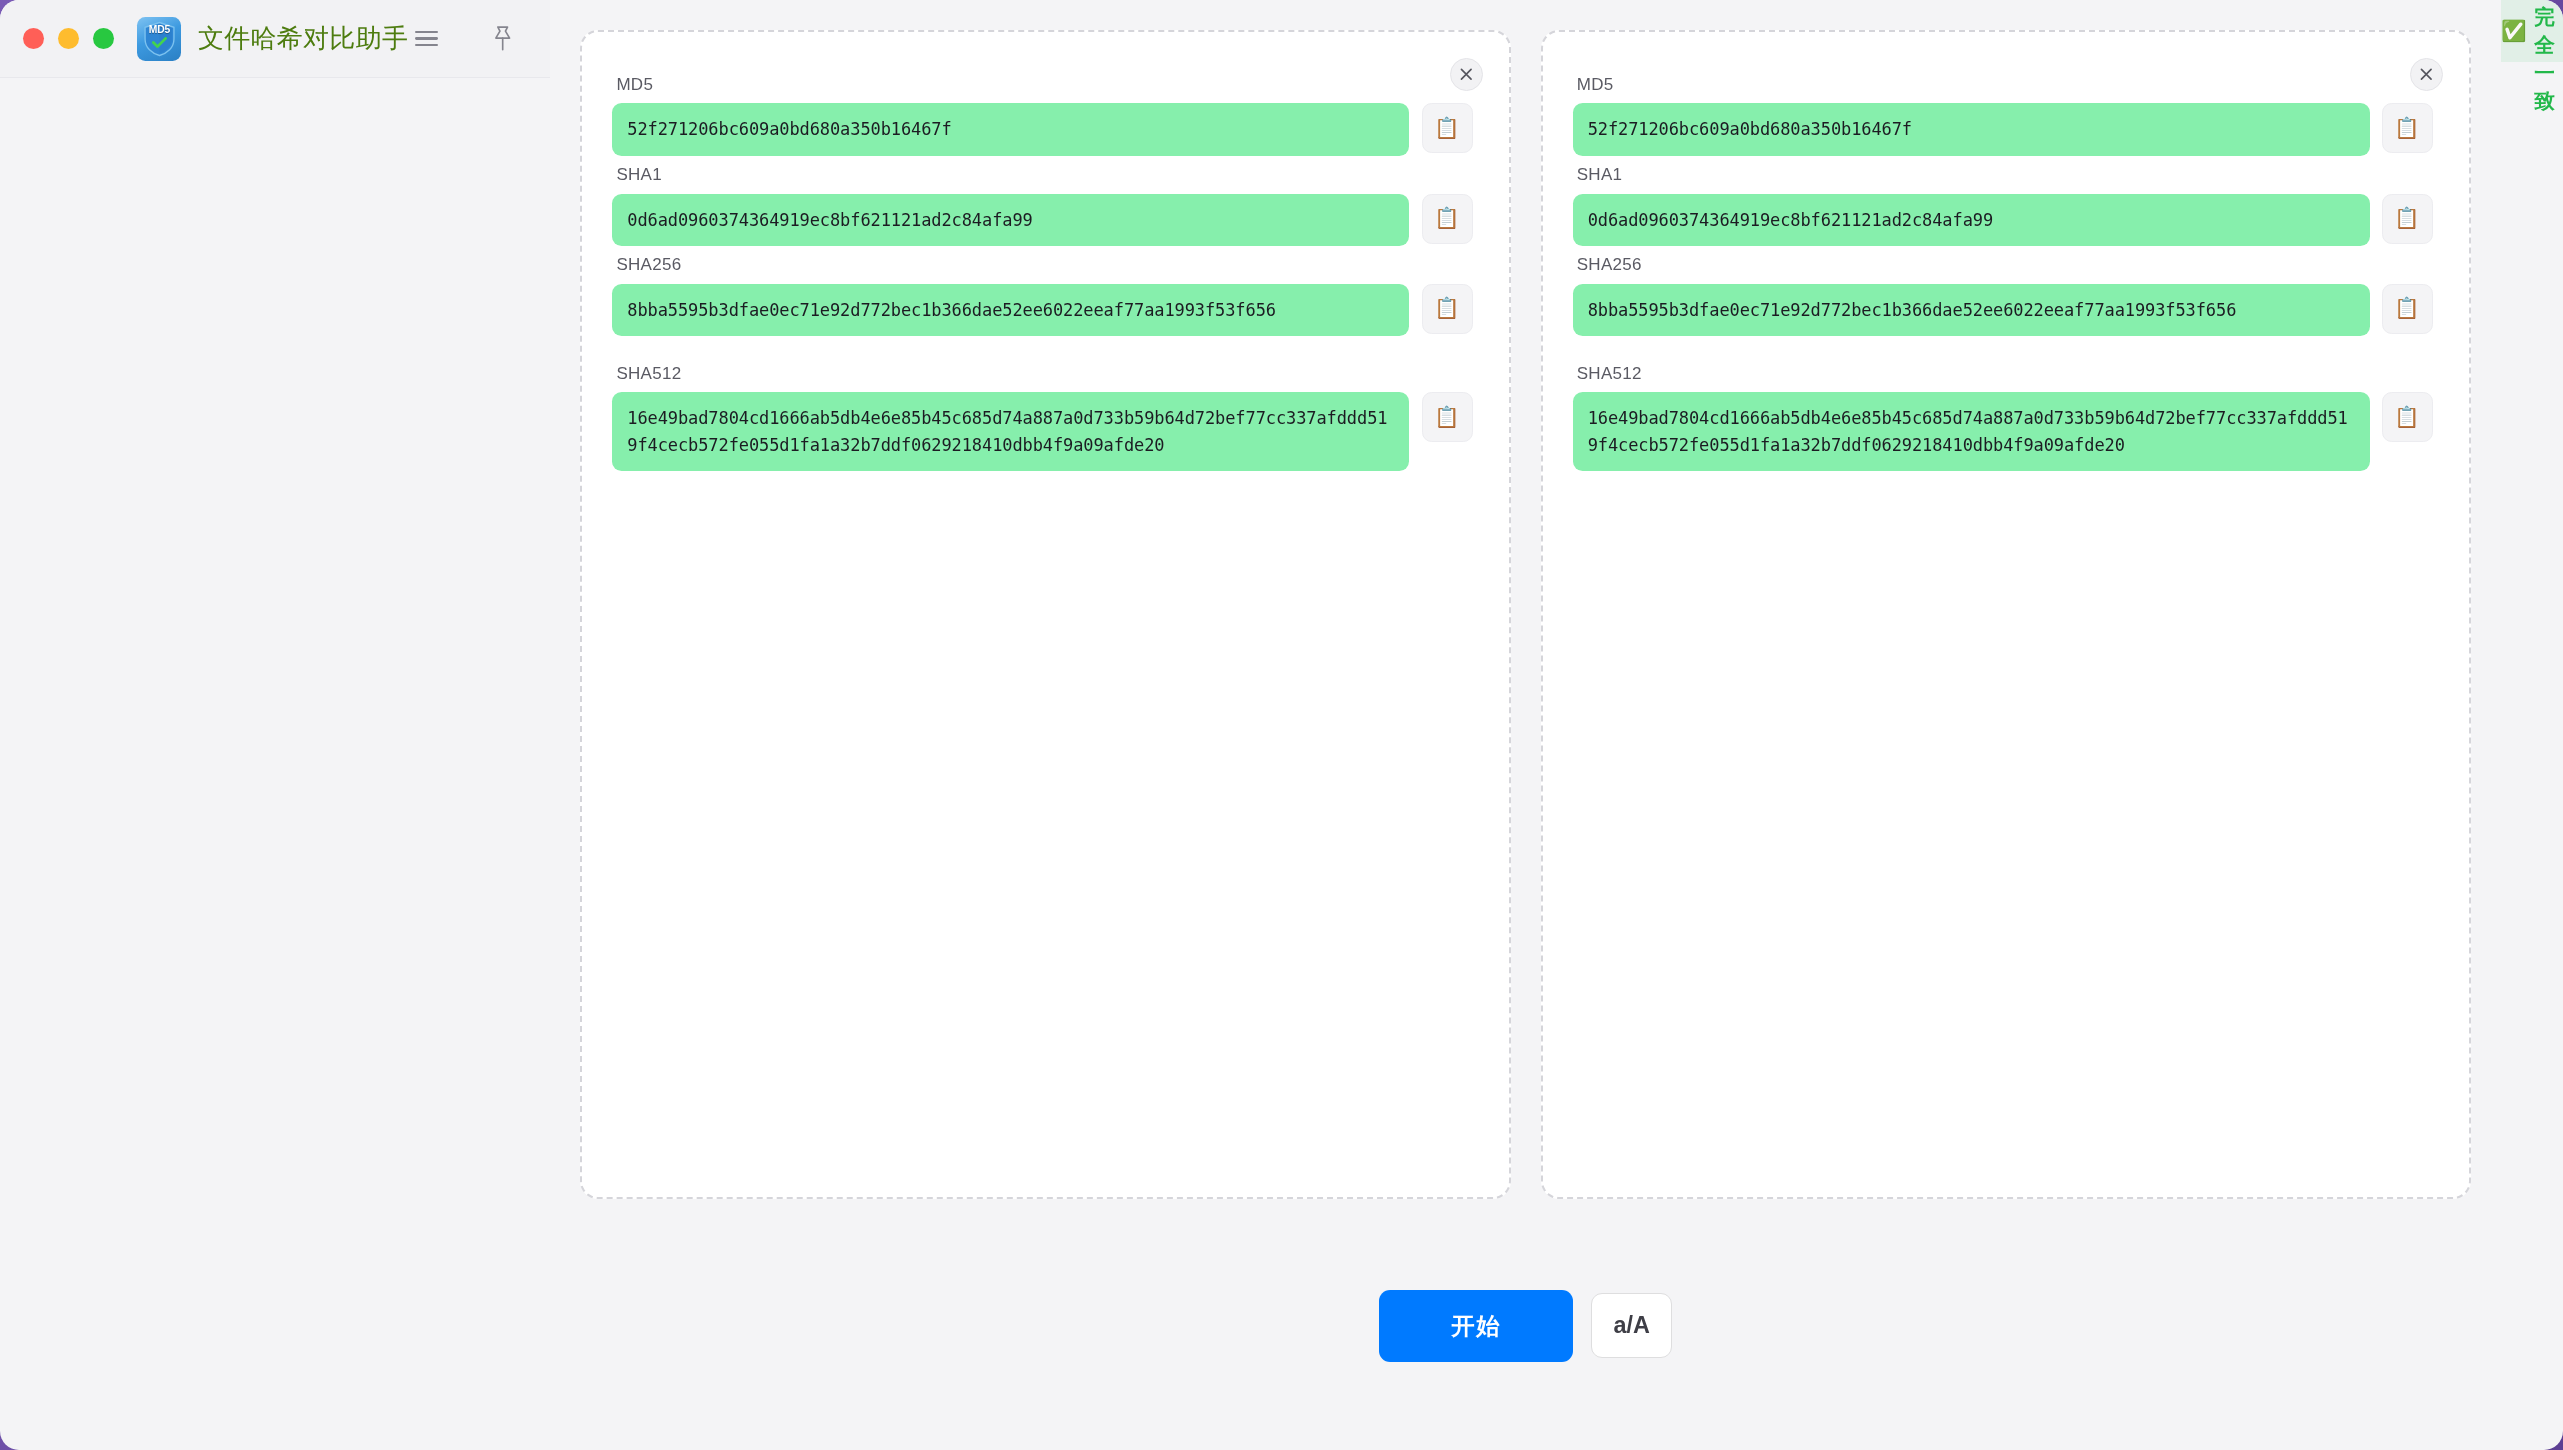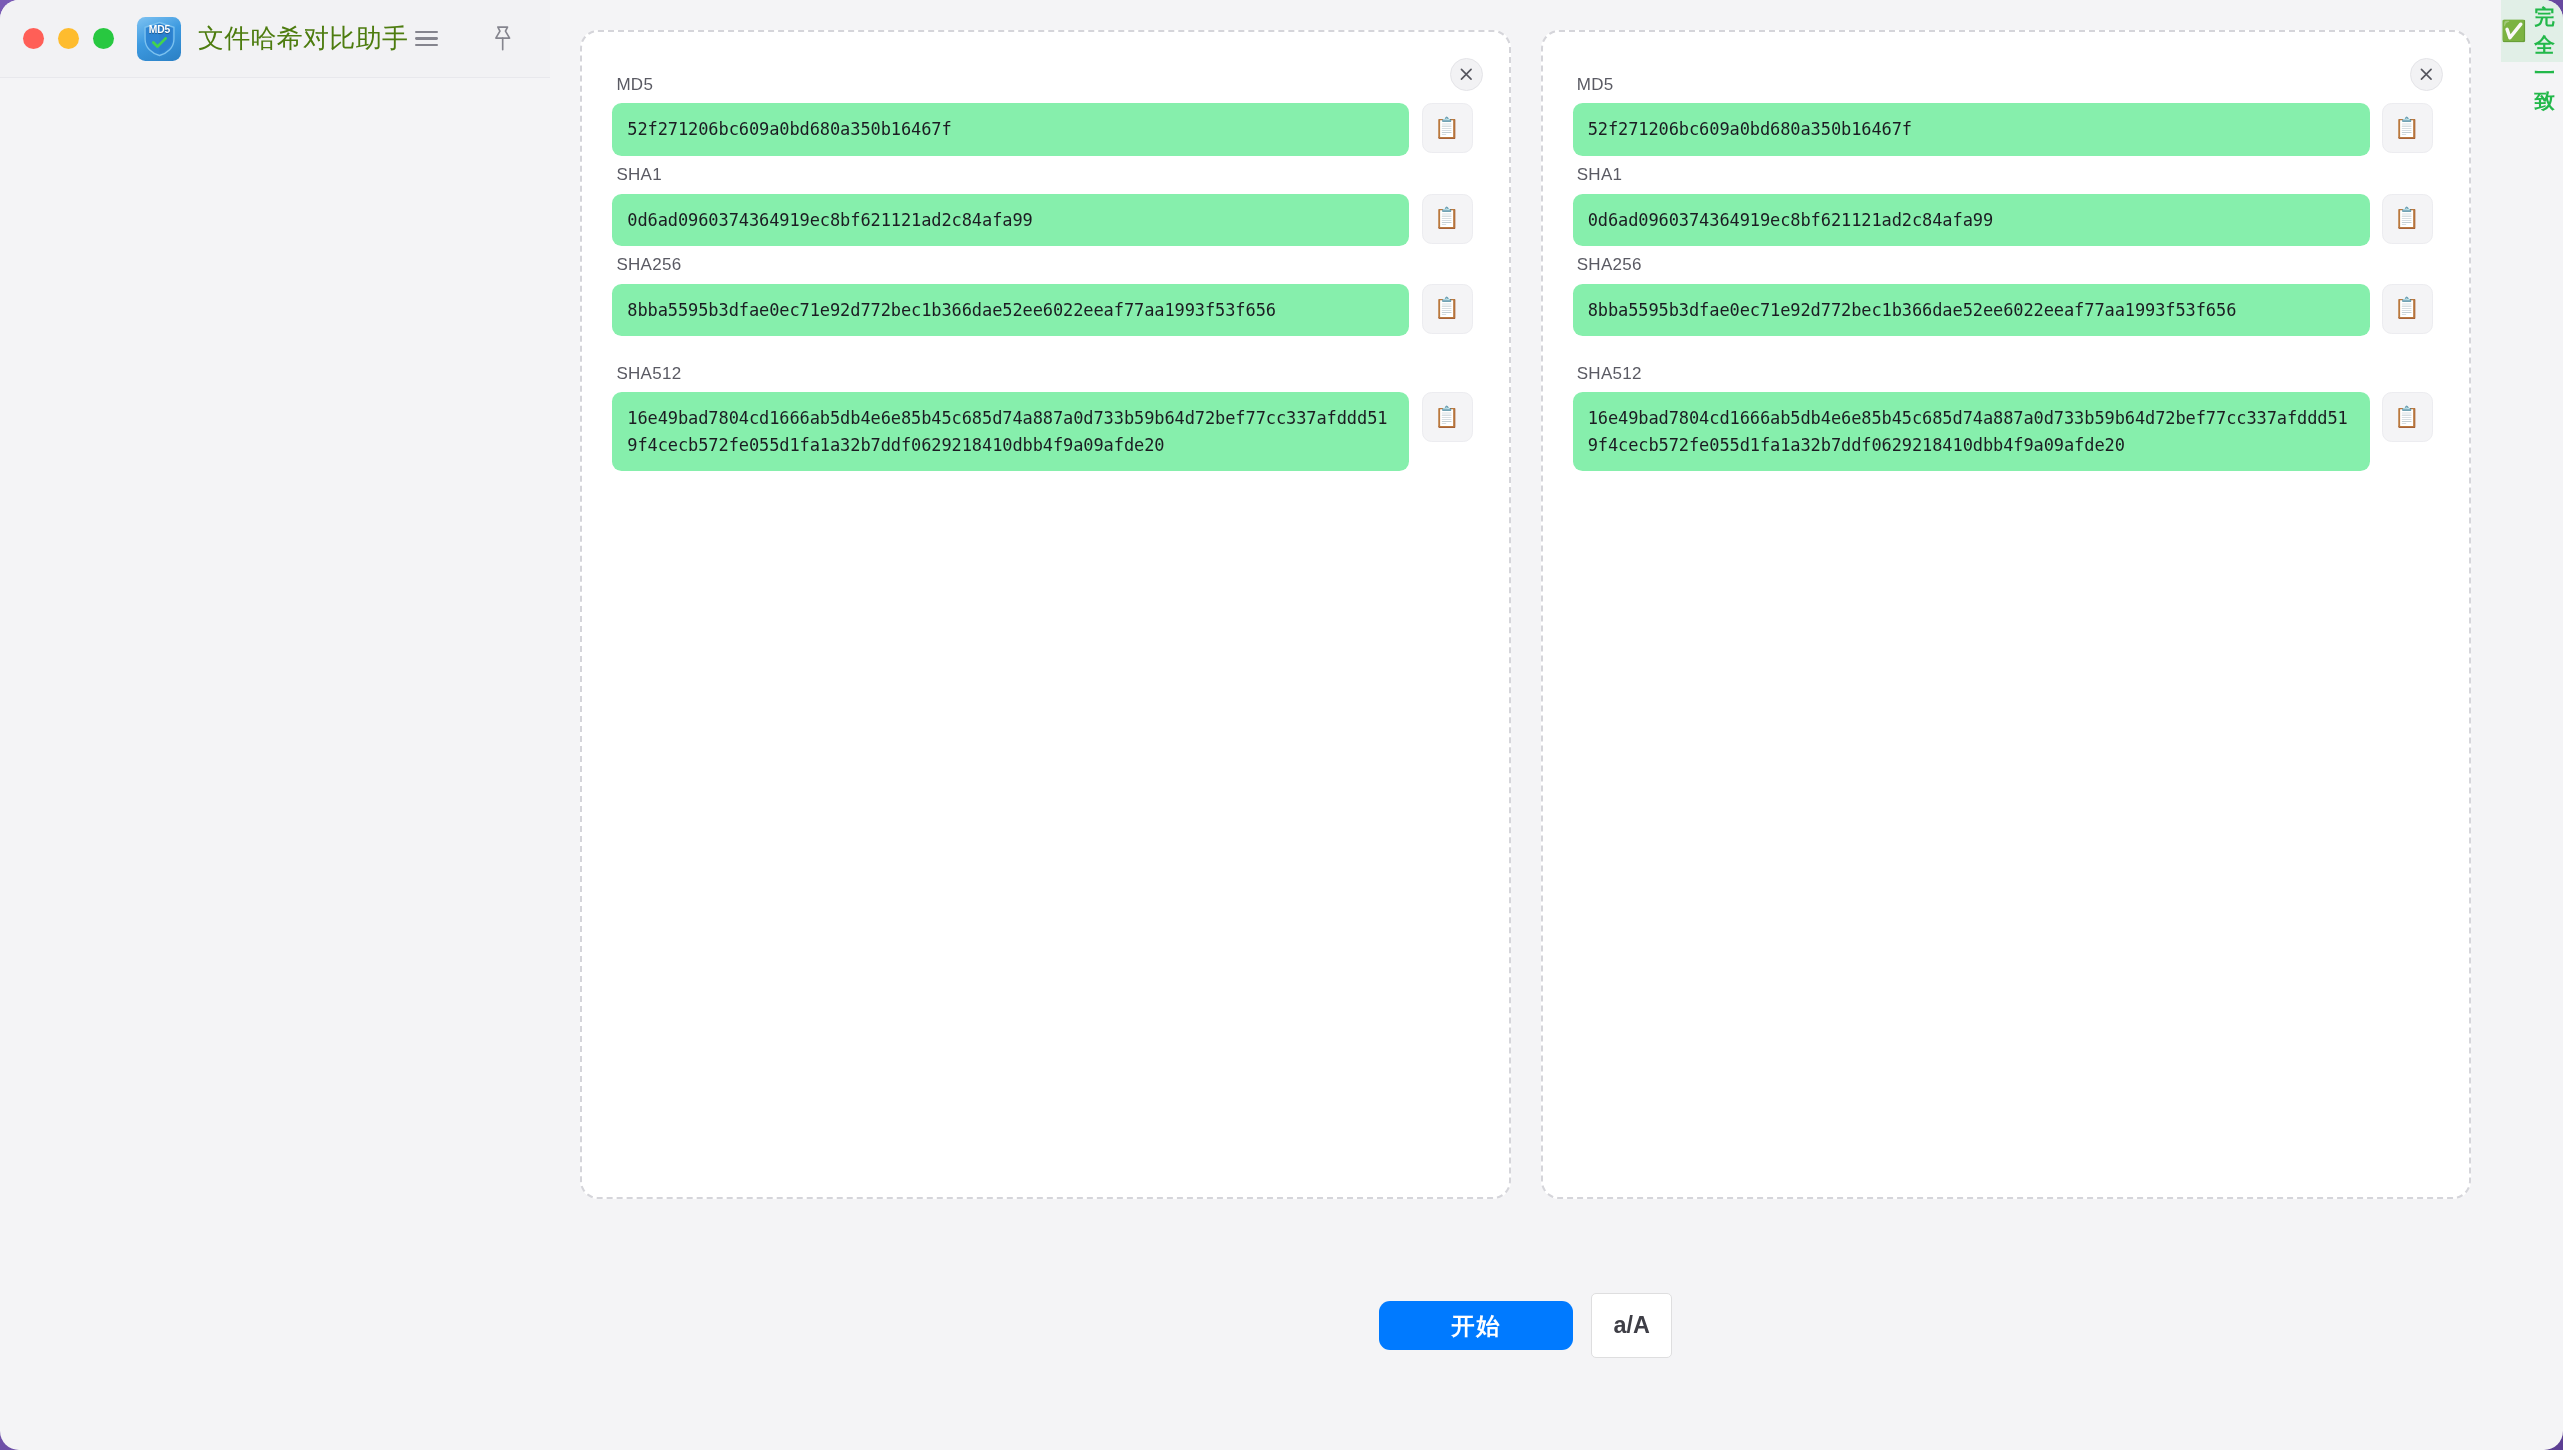--- a/index.html
+++ b/index.html
@@ -219,32 +219,32 @@
     gap: 18px;
     padding: 30px 0 27.5px 0;
     flex: 1 1 auto;
   }
   .btn-primary {
     background: #007aff;
     color: #ffffff;
     border: none;
     border-radius: 11px;
     width: 194px;
-    height: 49px;
+    height: 72px;
     font-size: 23.4px;
     font-weight: bold;
     font-family: "Liberation Sans", "DejaVu Sans", sans-serif;
     cursor: pointer;
     letter-spacing: 1.4px;
   }
   .btn-secondary {
     background: #ffffff;
     color: #3e3e46;
     border: 0.7px solid #dededf;
-    border-radius: 5px;
+    border-radius: 11px;
     width: 81px;
     height: 65px;
     font-size: 23.4px;
     font-weight: bold;
     font-family: "Liberation Sans", "DejaVu Sans", sans-serif;
     cursor: pointer;
   }
 
   
   .statusbar {

